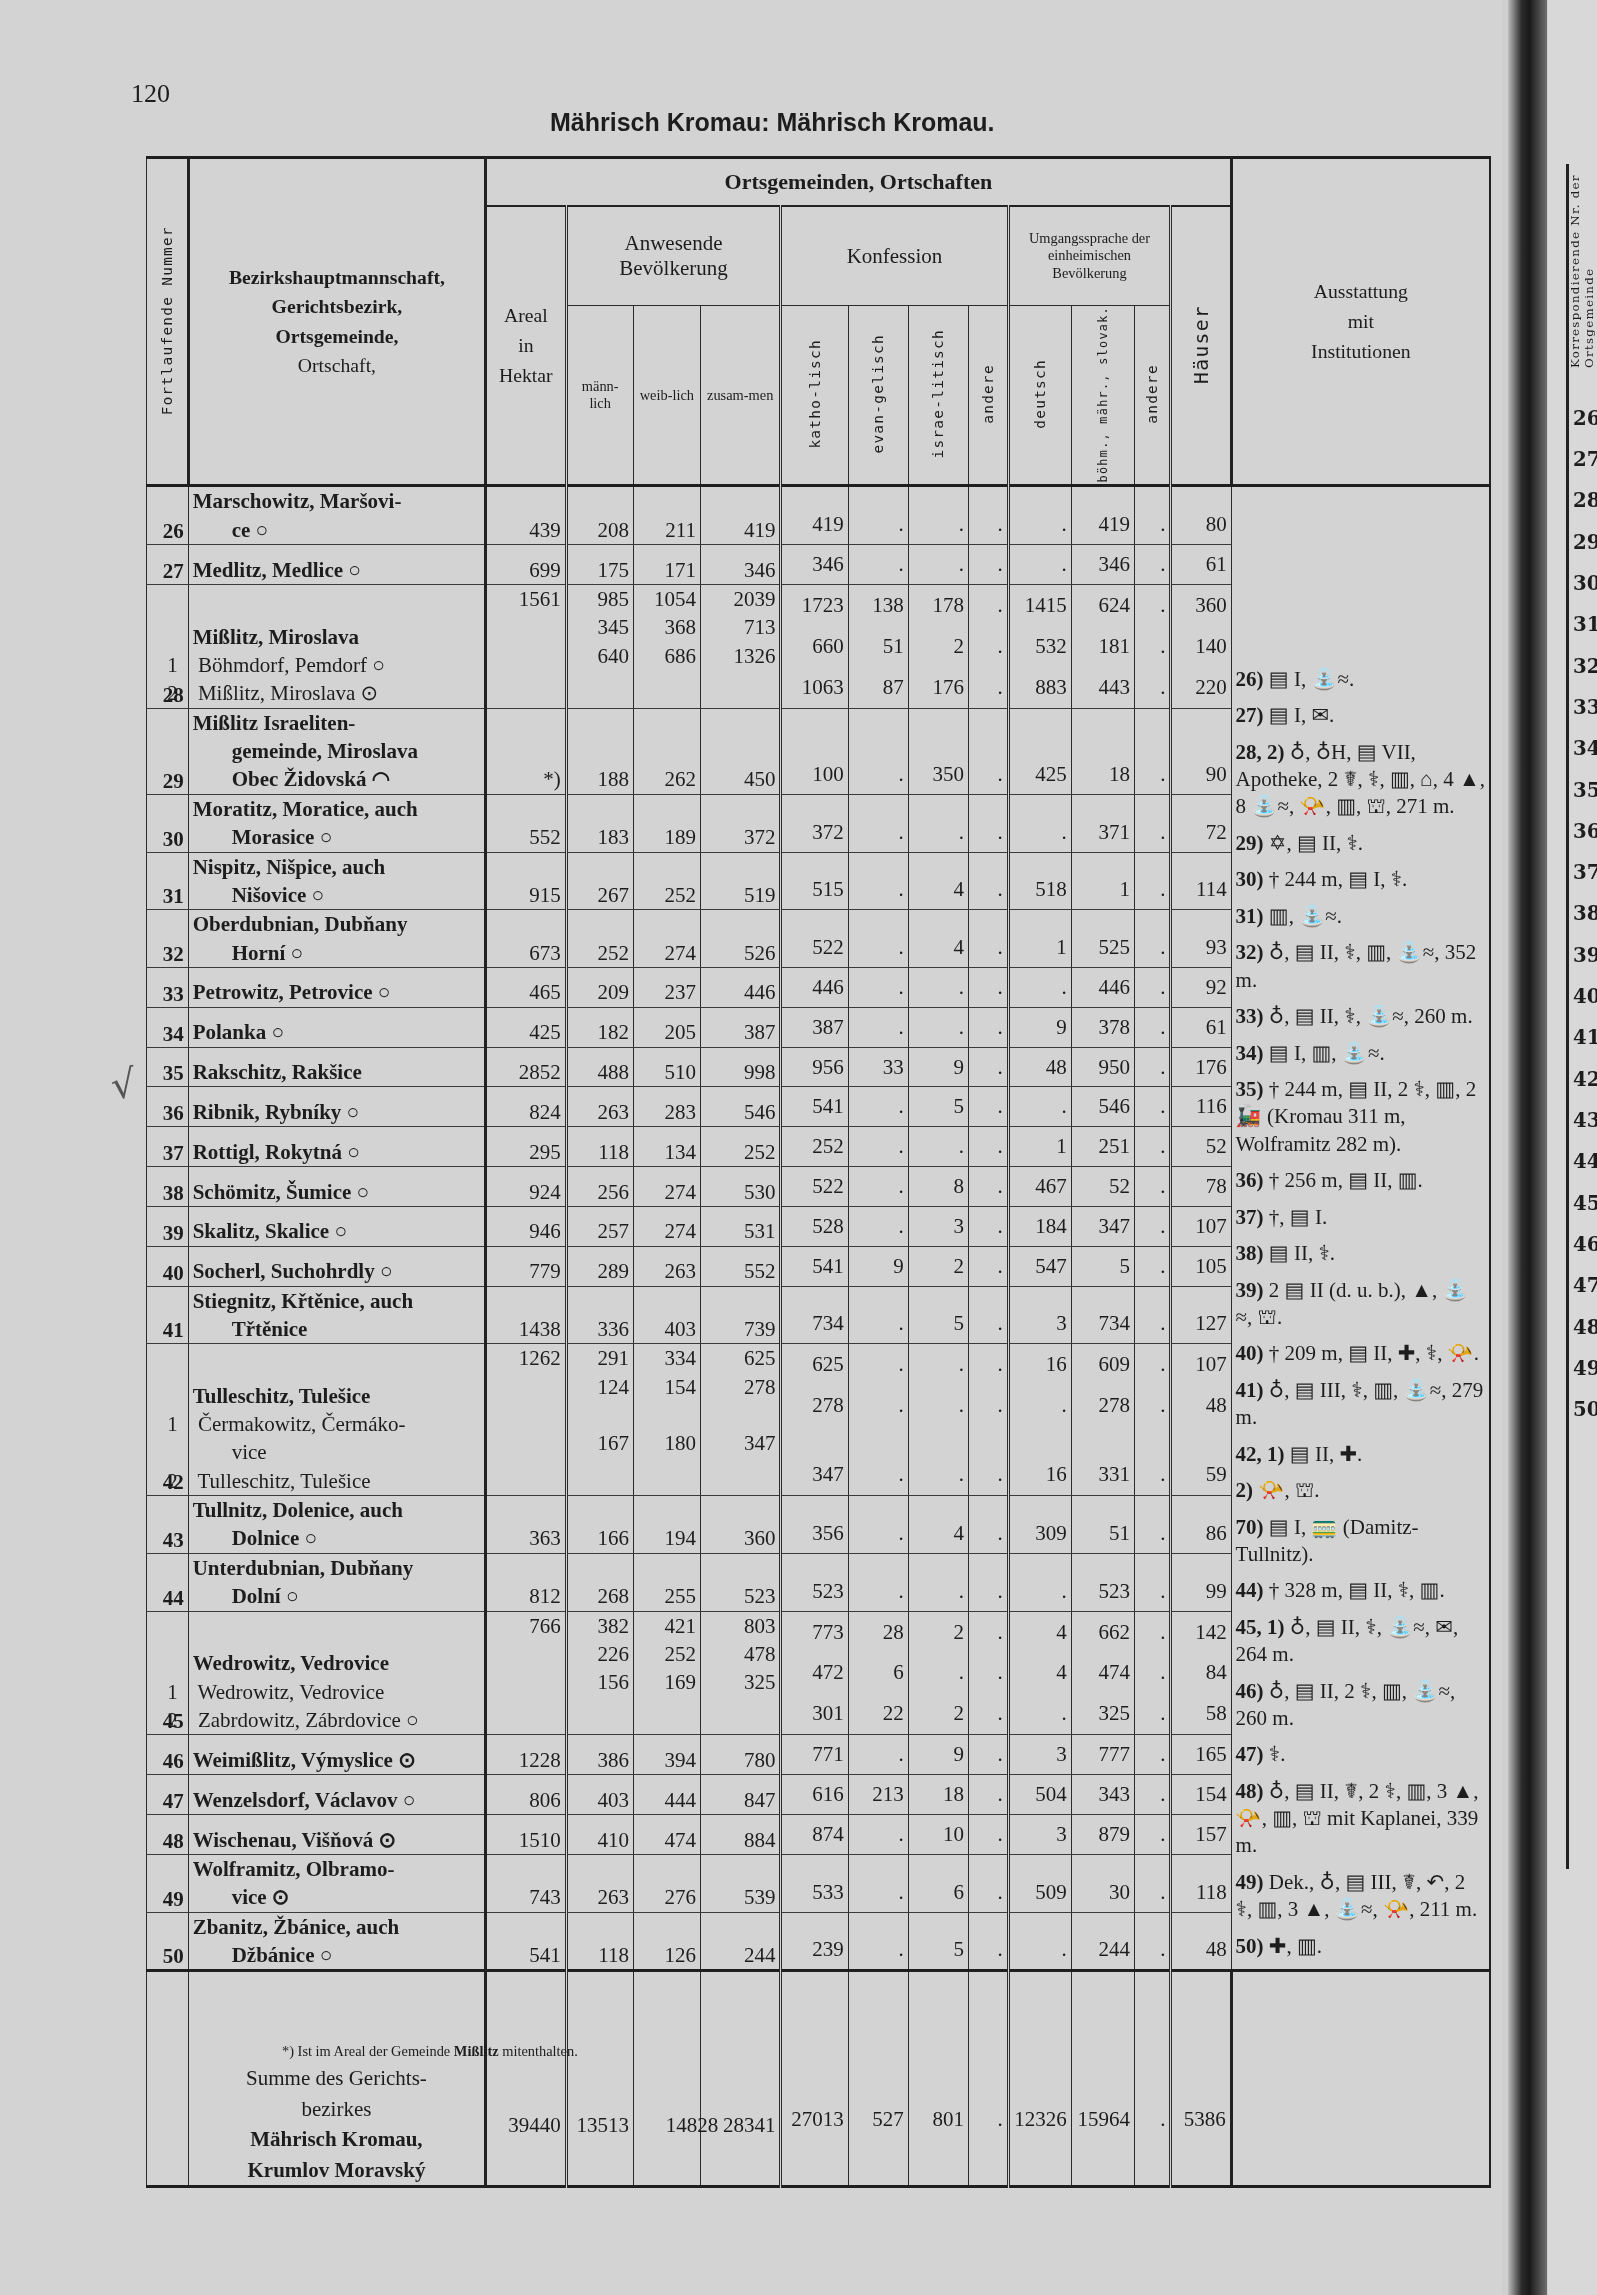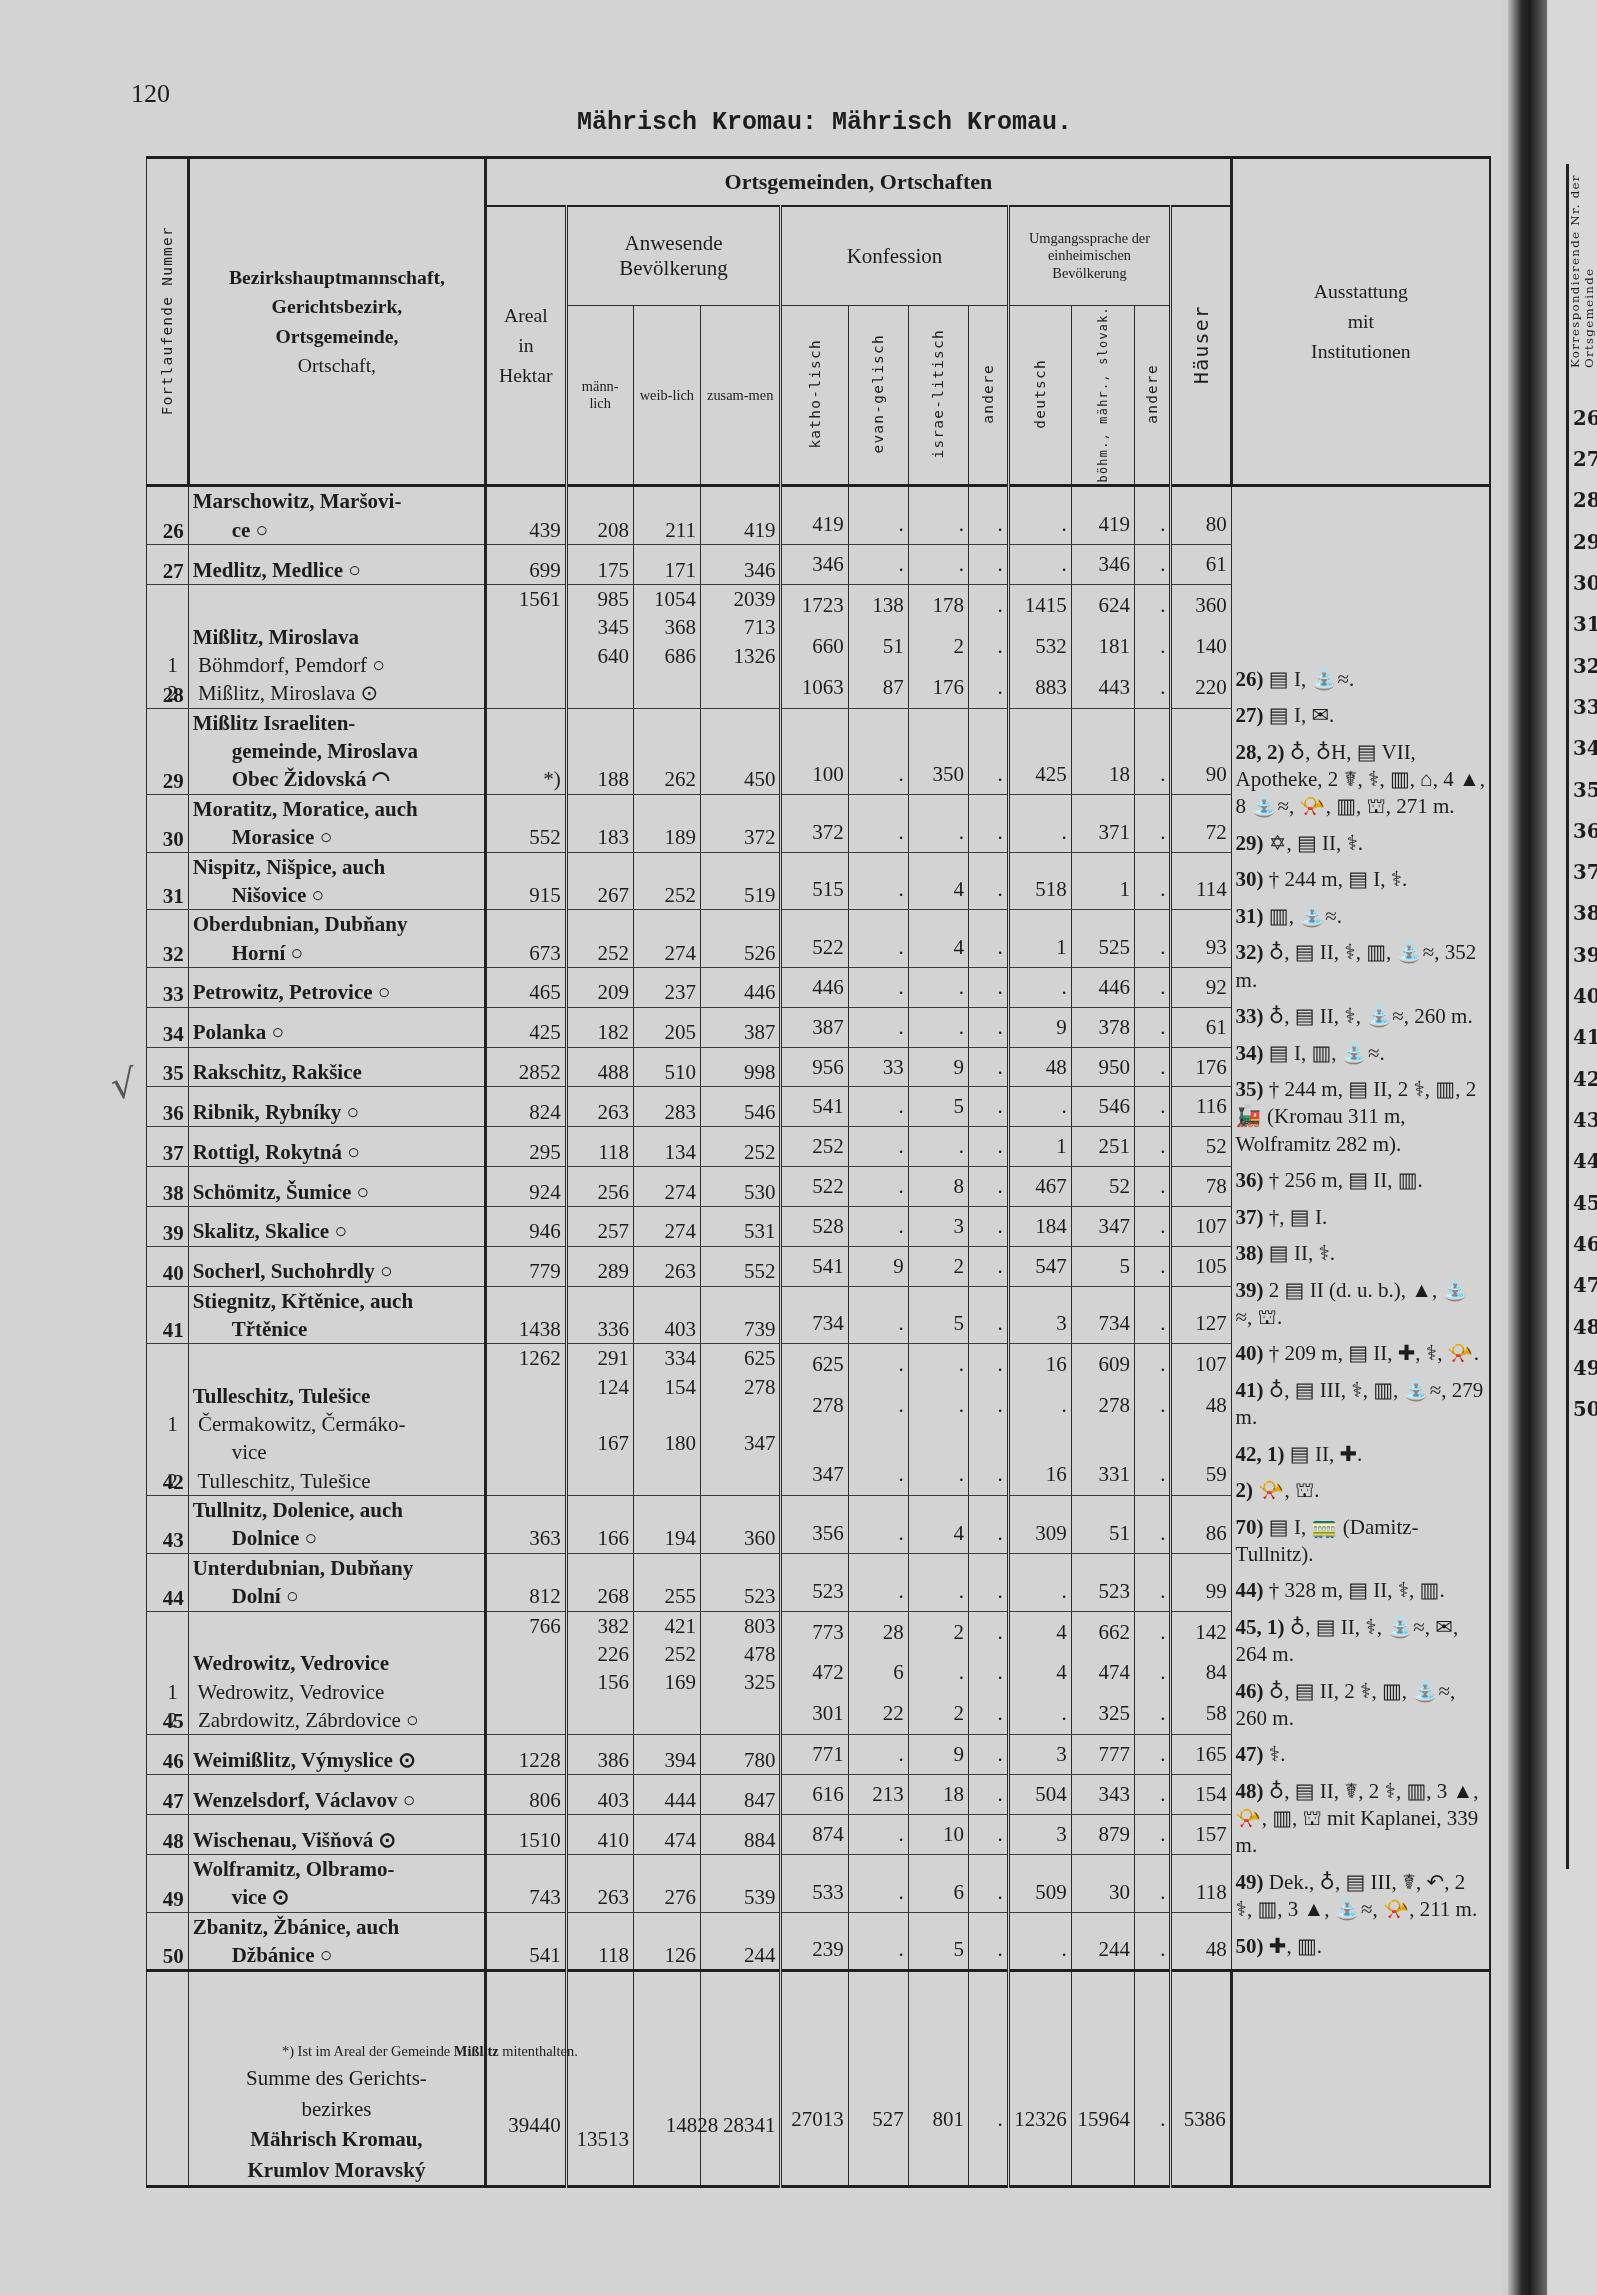--- a/index.html
+++ b/index.html
@@ -20,21 +20,21 @@
   }
   .nextpage {
     position:absolute; left:1548px; top:0; width:50px; height:2295px;
     background:#d8d8d8;
   }
   .nextpage .vline { position:absolute; left:18.4px; top:164px; width:2.6px; height:1705px; background:#222; }
   .nextpage .num { position:absolute; left:25px; font-weight:bold; font-size:19.7px; font-family:"DejaVu Serif", serif; }
   .nextpage .hdr { position:absolute; left:19.7px; top:171px; writing-mode:vertical-rl; transform:rotate(180deg); font-size:11.8px; letter-spacing:1.3px; height:197px; }
 
   .page-number { position:absolute; left:131px; top:79px; font-size:26px; font-family:"Liberation Serif", serif; }
-  .page-title { position:absolute; left:577px; top:108px; font-size:25px; font-weight:bold; font-family:Liberation Mono, monospace; }
+  .page-title { position:absolute; left:550px; top:108px; font-size:25px; font-weight:bold; font-family:Liberation Sans, sans-serif; }
 
   table.main {
     position:absolute; left:146px; top:156px; width:1345px;
     border-collapse:collapse; table-layout:fixed;
     border-top:3.9px solid #1f1f1f;
     font-family:"Liberation Serif", serif;
   }
   table.main td, table.main th { border-left:1.3px solid #2b2b2b; padding:0 3.9px; vertical-align:bottom; }
   table.main th { font-weight:normal; vertical-align:middle; text-align:center; border-bottom:1.3px solid #2b2b2b; }
   .vert { writing-mode:vertical-rl; transform:rotate(180deg); font-size:14.4px; letter-spacing:1.3px; font-family:"DejaVu Sans Mono", monospace; display:inline-block; }
@@ -691,21 +691,21 @@
         </tr>
         <tr class="sum" style="height: 216px;">
           <td class="idx"></td>
           <td class="sumname">
             <div>Summe des Gerichts-</div>
             <div>bezirkes</div>
             <div><b>Mährisch Kromau,</b></div>
             <div><b>Krumlov Moravský</b></div>
           </td>
           <td class="num" style="padding-bottom: 46px;">39440</td>
-          <td class="num dbl" style="padding-bottom: 32px;">13513</td>
+          <td class="num dbl" style="padding-bottom: 46px;">13513</td>
           <td class="num" style="padding-bottom: 46px; padding-left: 32px;">14828</td>
           <td class="num" style="padding-bottom: 46px;">28341</td>
           <td class="sm dbl" style="padding-bottom: 46px;">27013</td>
           <td class="sm" style="padding-bottom: 46px;">527</td>
           <td class="sm" style="padding-bottom: 46px;">801</td>
           <td class="sm" style="padding-bottom: 46px;">.</td>
           <td class="sm dbl" style="padding-bottom: 46px;">12326</td>
           <td class="sm" style="padding-bottom: 46px;">15964</td>
           <td class="sm" style="padding-bottom: 46px;">.</td>
           <td class="sm dbl" style="padding-bottom: 46px;">5386</td>

